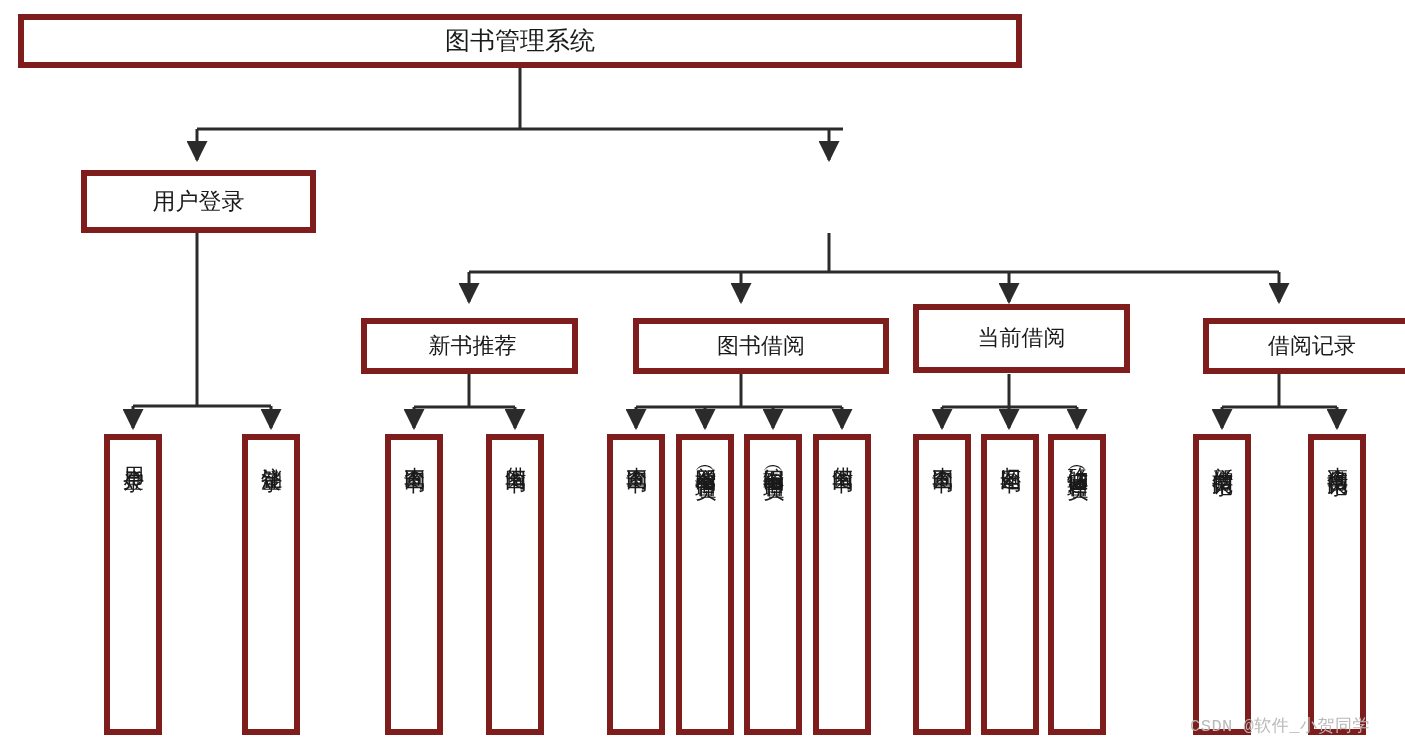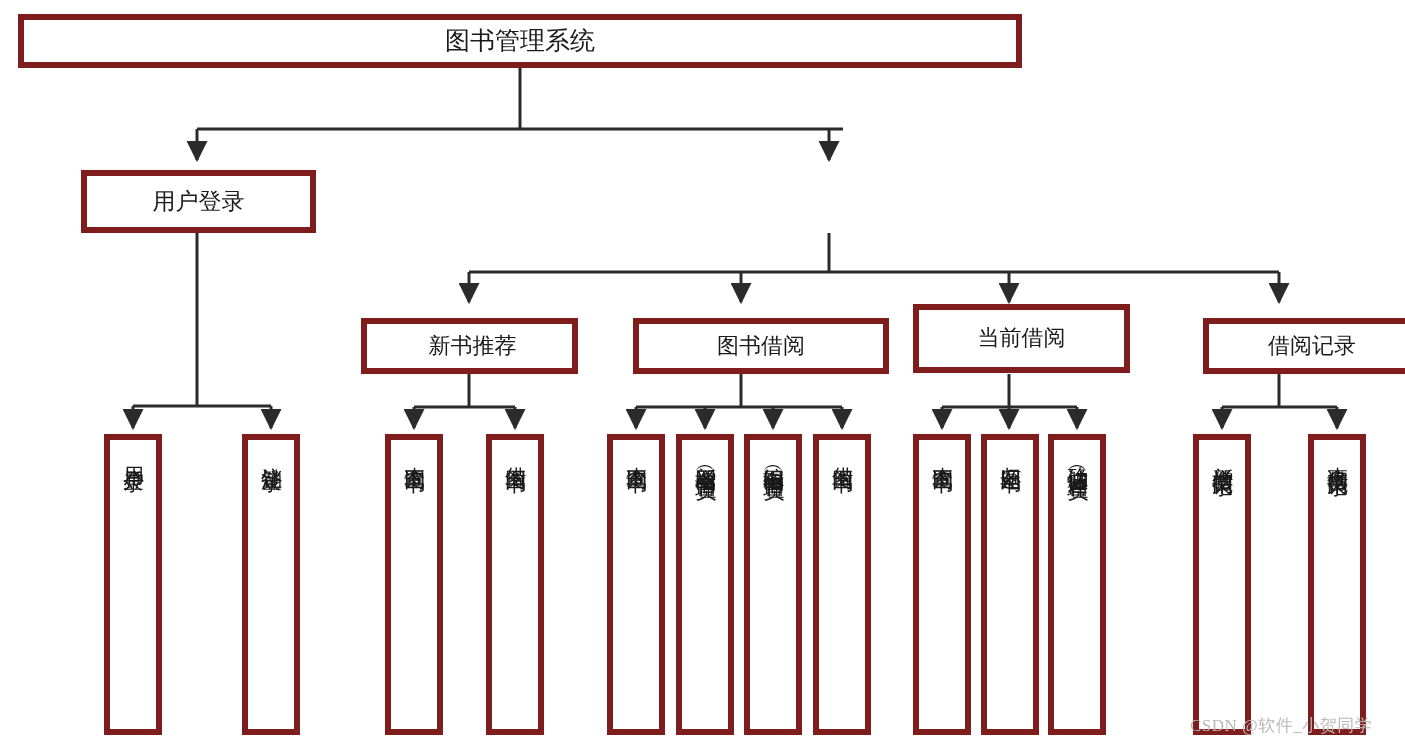--- a/index.html
+++ b/index.html
@@ -62,21 +62,21 @@
     display: block;
   }
   .watermark {
     position: absolute;
     left: 1190px;
     top: 714px;
     font-size: 17px;
     color: #b9b9b9;
     letter-spacing: 0.5px;
     white-space: nowrap;
-    font-family: Liberation Serif, serif;
+    font-family: Liberation Mono, monospace;
   }
 </style>
 </head>
 <body>
 
 <div id="diagram">
 
   <svg id="edges" viewBox="0 0 1405 747" width="1405" height="747">
     <defs>
       <marker id="arrow" viewBox="0 0 10 10" refX="9" refY="5" markerWidth="7" markerHeight="7" orient="auto-start-reverse">

